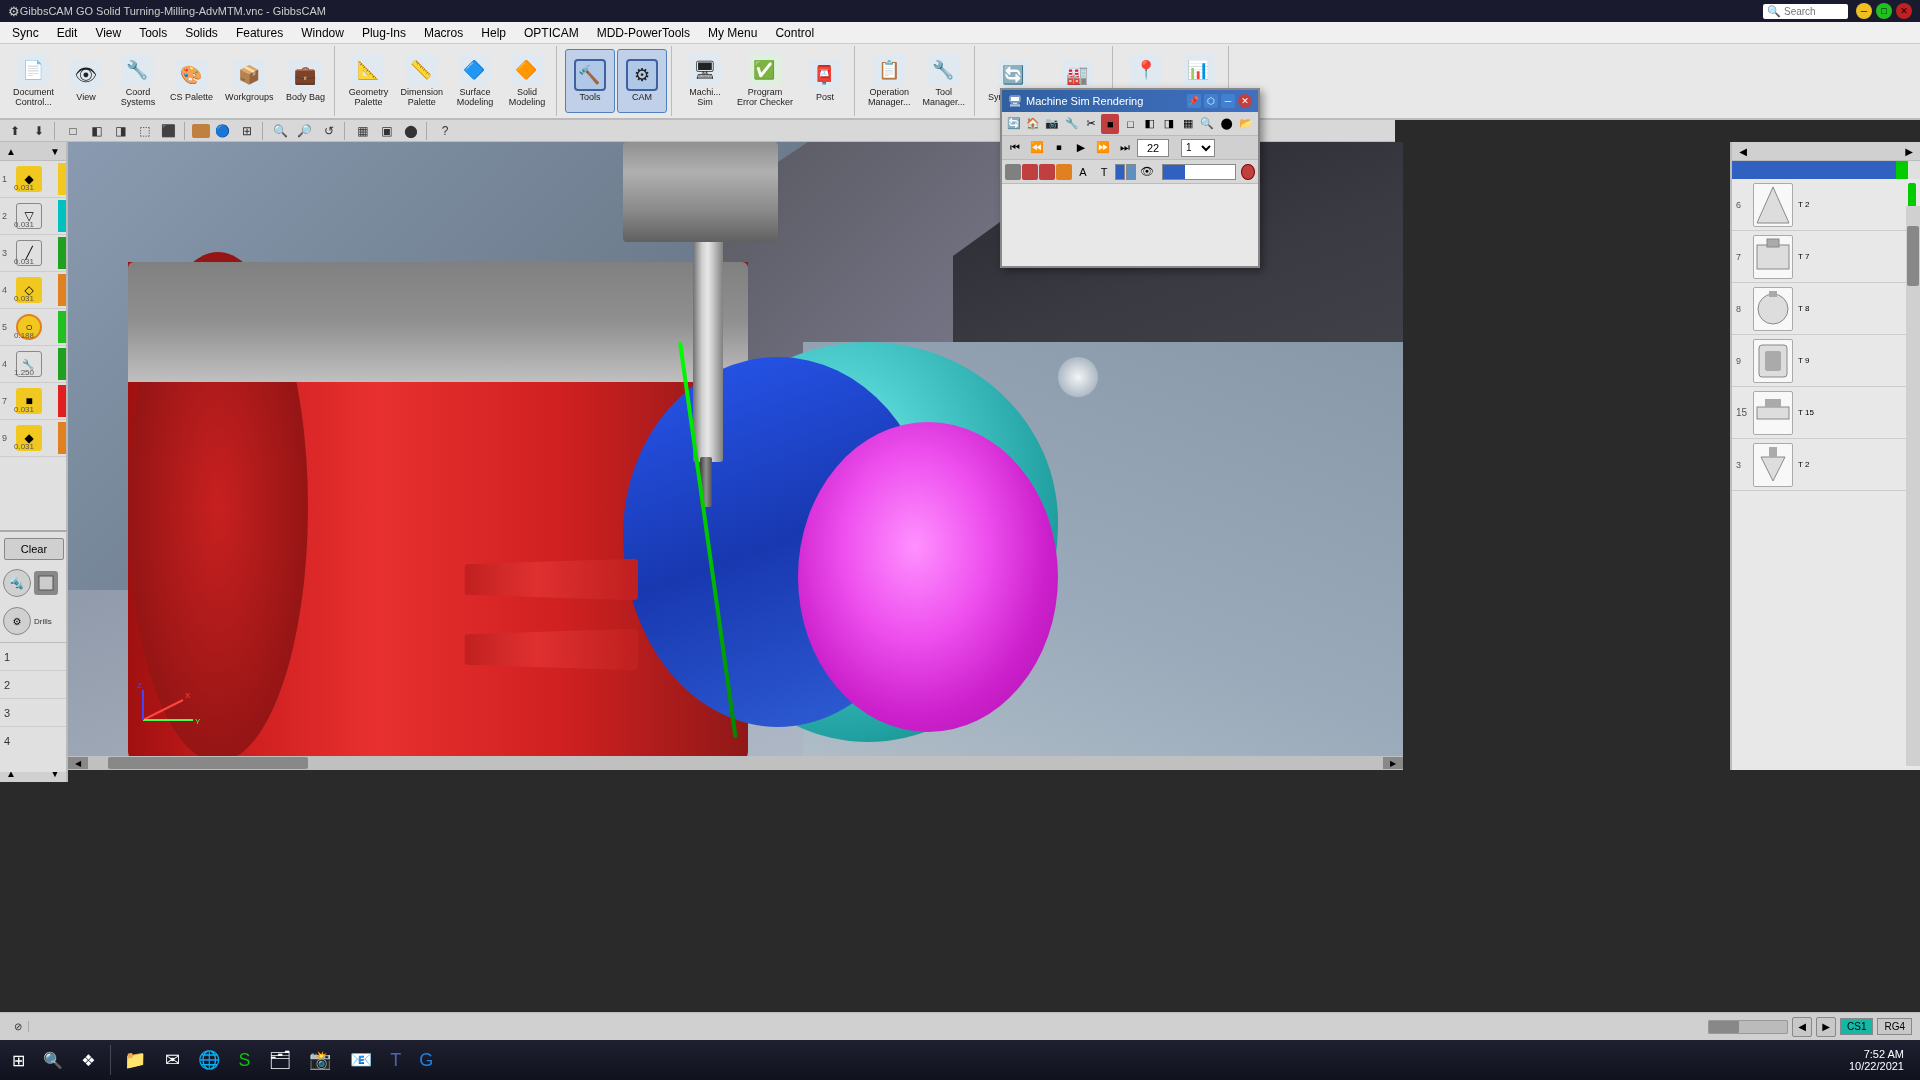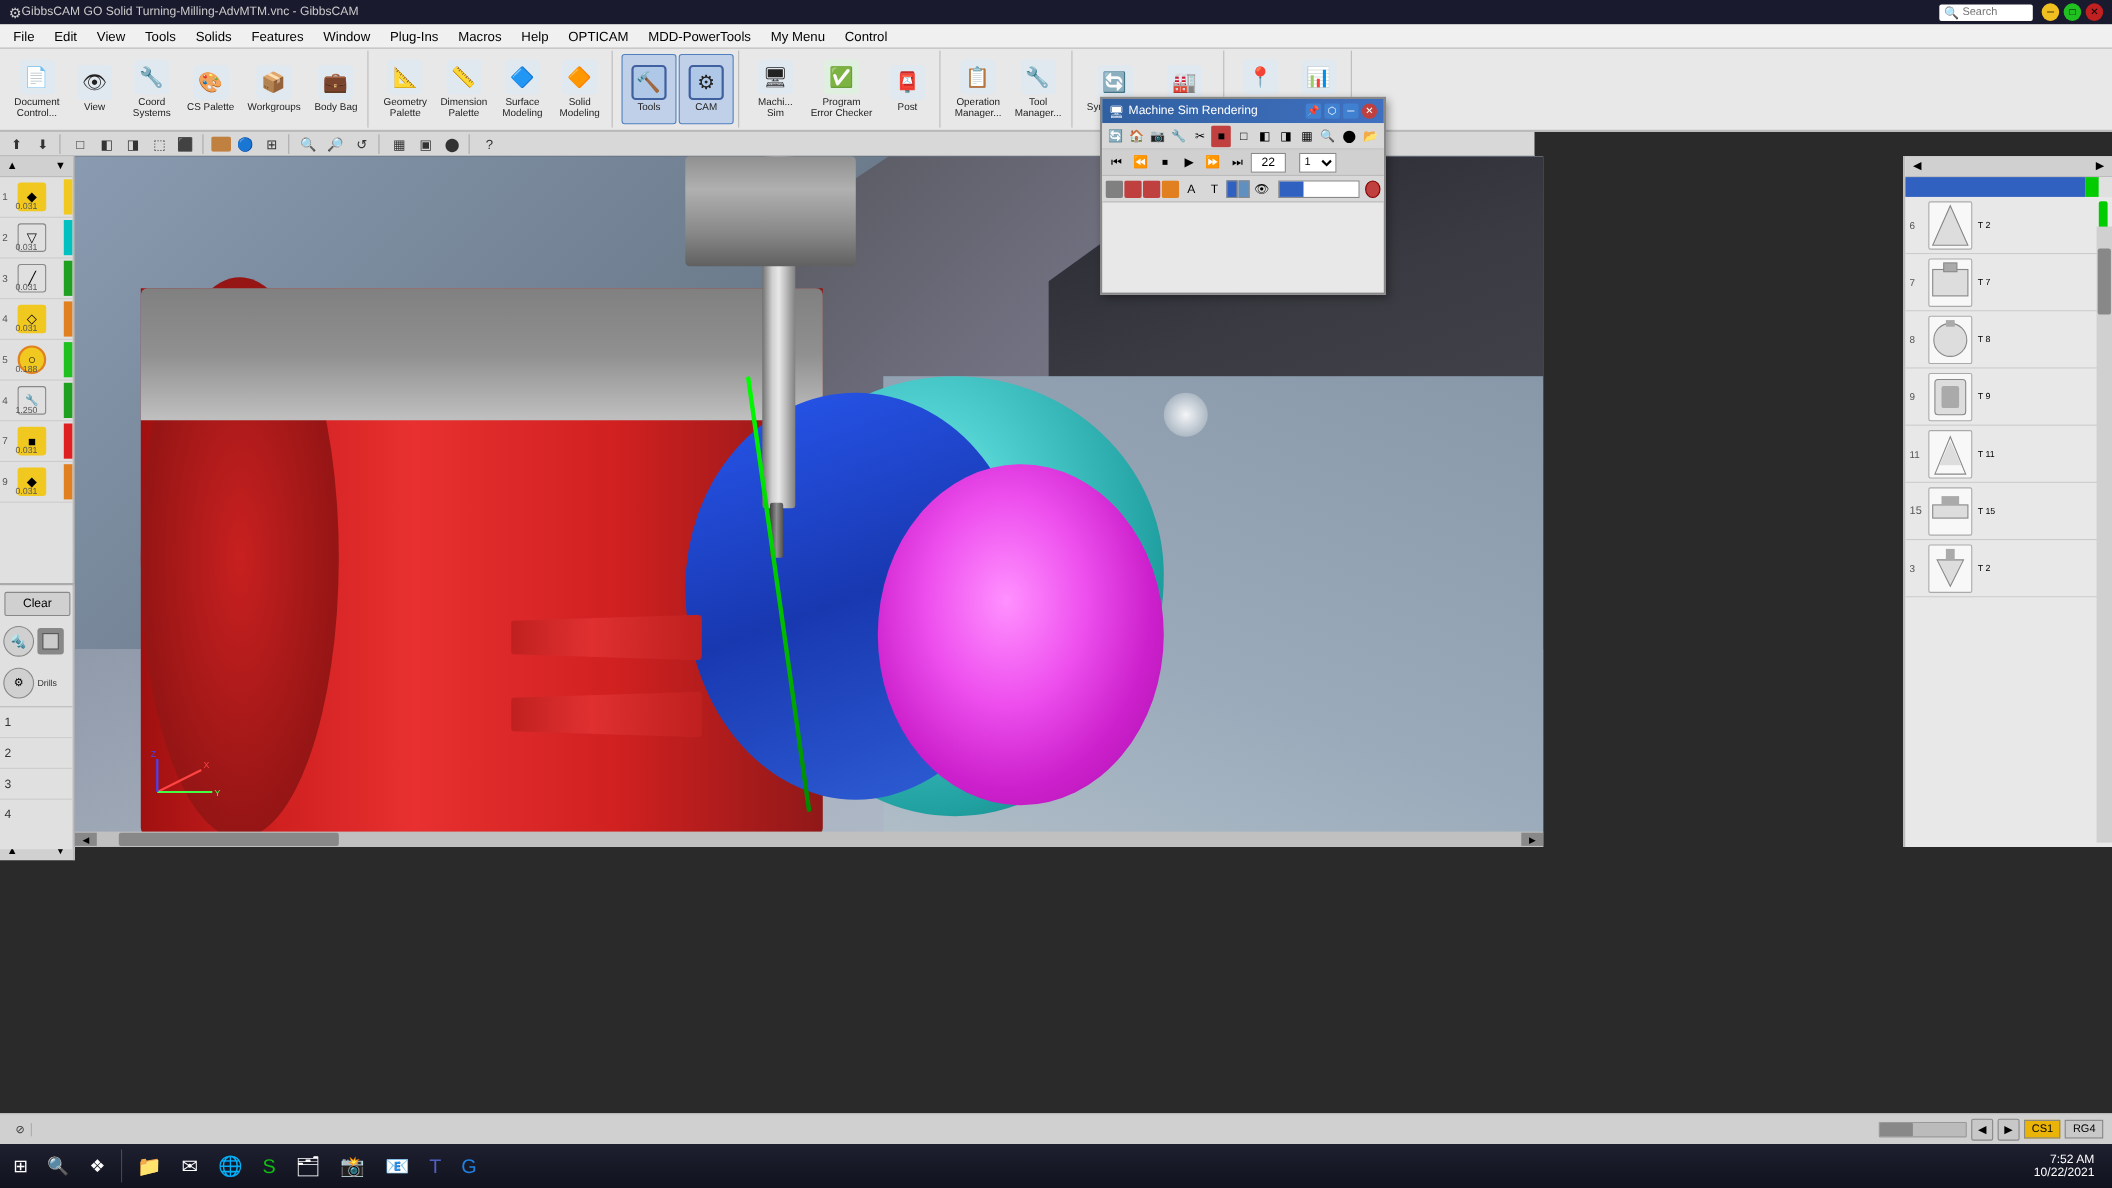--- a/index.html
+++ b/index.html
@@ -138,21 +138,21 @@
     </div>
     <div class="win-controls">
       <button class="win-btn" style="background:#f0c020;">─</button>
       <button class="win-btn" style="background:#20c020;">□</button>
       <button class="win-btn" style="background:#c02020;">✕</button>
     </div>
   </div>
 </div>
 
 <div id="menu-bar">
-  <div class="menu-item">File</div>
+  <div class="menu-item">Sync</div>
   <div class="menu-item">Edit</div>
   <div class="menu-item">View</div>
   <div class="menu-item">Tools</div>
   <div class="menu-item">Solids</div>
   <div class="menu-item">Features</div>
   <div class="menu-item">Window</div>
   <div class="menu-item">Plug-Ins</div>
   <div class="menu-item">Macros</div>
   <div class="menu-item">Help</div>
   <div class="menu-item">OPTICAM</div>
@@ -511,31 +511,20 @@
     <div class="tool-icon-box">
       <svg width="36" height="40">
         <rect x="4" y="4" width="28" height="32" rx="3" fill="#dddddd" stroke="#888" stroke-width="1"></rect>
         <rect x="10" y="10" width="16" height="20" rx="2" fill="#aaaaaa"></rect>
       </svg>
     </div>
     <div style="flex:1;font-size:8px;padding:0 2px;">T 9</div>
     <div style="width:8px;height:44px;background:#00cccc;border-radius:2px;"></div>
   </div>
 
-  <div class="tool-row">
-    <div style="font-size:9px;color:#555;width:14px;">11</div>
-    <div class="tool-icon-box">
-      <svg width="36" height="40">
-        <path d="M4,38 L18,4 L32,38 Z" fill="none" stroke="#888" stroke-width="1"></path>
-        <path d="M8,30 L18,8 L28,30 Z" fill="#dddddd"></path>
-      </svg>
-    </div>
-    <div style="flex:1;font-size:8px;padding:0 2px;">T 11</div>
-    <div style="width:8px;height:44px;background:#cc0000;border-radius:2px;"></div>
-  </div>
 
   <div class="tool-row">
     <div style="font-size:10px;color:#555;width:14px;">15</div>
     <div class="tool-icon-box">
       <svg width="36" height="40">
         <rect x="2" y="14" width="32" height="12" fill="#dddddd" stroke="#888" stroke-width="1"></rect>
         <rect x="10" y="6" width="16" height="8" fill="#aaaaaa"></rect>
       </svg>
     </div>
     <div style="flex:1;font-size:8px;padding:0 2px;">T 15</div>
@@ -625,21 +614,21 @@
 <div id="status-bar" style="position:absolute;bottom:40px;left:0;width:1920px;height:28px;background:#d0d0d0;border-top:1px solid #bbb;display:flex;align-items:center;padding:0 8px;gap:8px;">
   <div class="status-item">⊘</div>
   <div style="flex:1;"></div>
 
   <div style="display:flex;align-items:center;gap:4px;">
     <div style="width:80px;height:14px;background:#bbb;border:1px solid #999;border-radius:1px;">
       <div style="width:30px;height:12px;background:#888;border-radius:1px;"></div>
     </div>
     <div style="width:20px;height:20px;background:#c8c8c8;border:1px solid #888;border-radius:2px;cursor:pointer;display:flex;align-items:center;justify-content:center;font-size:10px;">◀</div>
     <div style="width:20px;height:20px;background:#c8c8c8;border:1px solid #888;border-radius:2px;cursor:pointer;display:flex;align-items:center;justify-content:center;font-size:10px;">▶</div>
-    <div style="padding:2px 6px;background:#eab308;border:1px solid #888;font-size:10px;">CS1</div>
+    <div style="padding:2px 6px;background:#14b8a6;border:1px solid #888;font-size:10px;">CS1</div>
     <div style="padding:2px 6px;background:#c8c8c8;border:1px solid #888;font-size:10px;">RG4</div>
   </div>
 </div>
 
 <div id="taskbar" style="position:absolute;bottom:0;left:0;width:1920px;height:40px;background:linear-gradient(180deg,#1e2030 0%,#10121e 100%);display:flex;align-items:center;padding:0 4px;gap:2px;">
   <div class="task-btn" style="font-size:16px;">⊞</div>
   <div class="task-btn" style="font-size:16px;">🔍</div>
   <div class="task-btn" style="font-size:16px;">❖</div>
   <div style="width:1px;height:30px;background:rgba(255,255,255,0.2);margin:0 4px;"></div>
   <div class="task-btn" style="font-size:18px;">📁</div>

